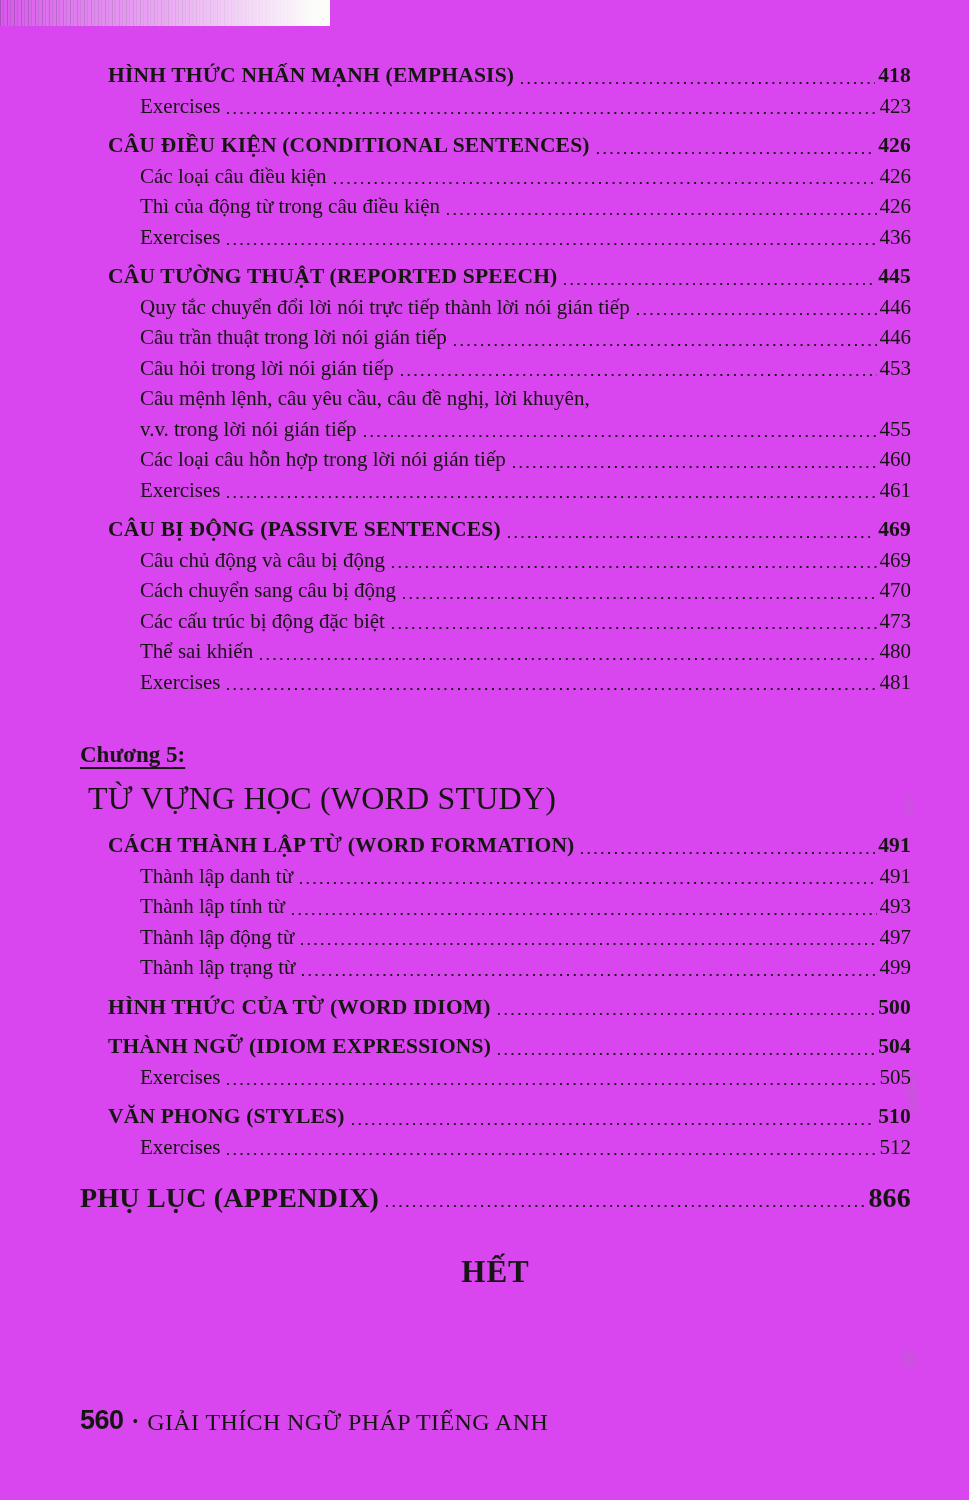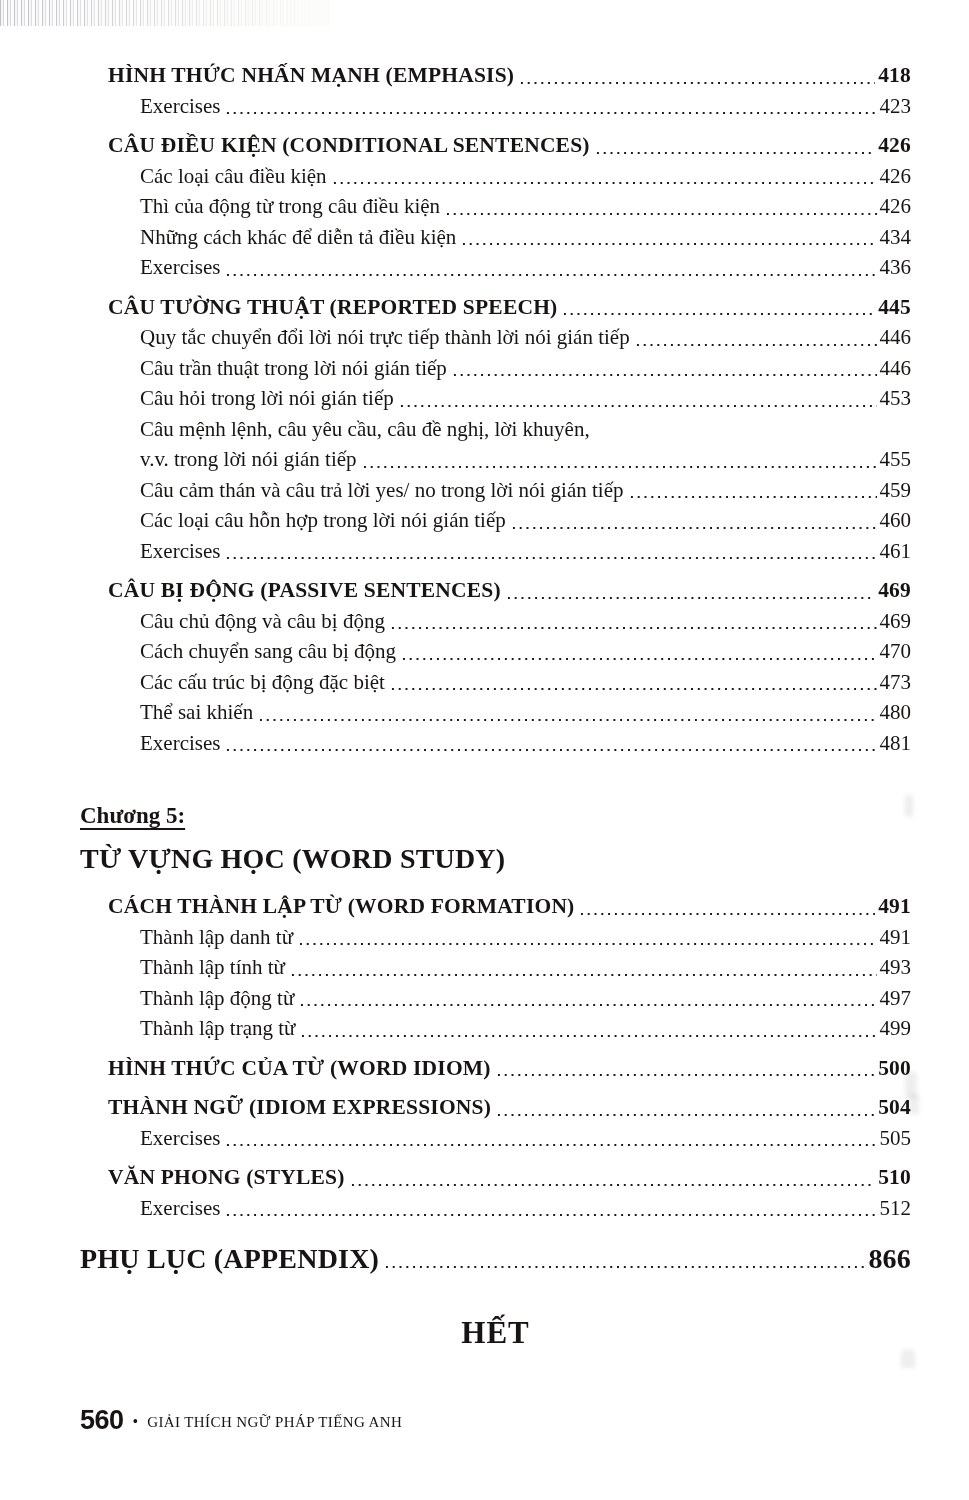--- a/index.html
+++ b/index.html
@@ -1,20 +1,20 @@
 <!DOCTYPE html>
 <html><head>
 <meta charset="utf-8">
 <style>
   html, body { margin: 0; padding: 0; background: #e8e8e8; }
   .page {
     position: relative;
     width: 969px;
     height: 1500px;
-    background: #ffffff;
+    background: #d946ef;
     overflow: hidden;
     font-family: "Liberation Serif", "DejaVu Serif", serif;
     color: #171513;
   }
   
   .scan-stripe {
     position: absolute;
     top: 0; left: 0;
     width: 330px; height: 26px;
     background:
@@ -85,23 +85,23 @@
   .lvl-top + .lvl-top { margin-top: 5px; }
   .lvl-chapter {
     margin-left: 0;
     font-size: 23px;
     font-weight: 700;
     line-height: 40px;
     margin-top: 38px;
   }
   .lvl-chapter .label { text-decoration: underline; text-underline-offset: 5px; }
   .lvl-chapter-title {
-    margin-left: 0;
-    font-size: 28px;
-    font-weight: 700;
+    margin-left: 8px;
+    font-size: 32px;
+    font-weight: 400;
     line-height: 46px;
     letter-spacing: 0.2px;
   }
   .end-marker {
     margin-top: 40px;
     text-align: center;
     font-size: 31px;
     font-weight: 700;
     letter-spacing: 1px;
   }
@@ -116,21 +116,21 @@
     font-family: "Liberation Sans", "DejaVu Sans", sans-serif;
     font-weight: 700;
     font-size: 27px;
     letter-spacing: -0.5px;
   }
   .footer .sep {
     font-size: 16px;
     margin: 2px 9px 0 9px;
   }
   .footer .title {
-    font-size: 15px;
+    font-size: 24px;
     letter-spacing: 0.4px;
     padding-top: 3px;
   }
 </style>
 </head>
 <body>
 
 <div class="page">
   <div class="scan-stripe"></div>
   <div class="ghost g1"></div>
@@ -159,25 +159,20 @@
         <span class="label">Các loại câu điều kiện</span>
         <span class="dots"></span>
         <span class="pg">426</span>
       </div>
       <div class="row lvl-h2">
         <span class="label">Thì của động từ trong câu điều kiện</span>
         <span class="dots"></span>
         <span class="pg">426</span>
       </div>
       <div class="row lvl-h2">
-        <span class="label">Những cách khác để diễn tả điều kiện</span>
-        <span class="dots"></span>
-        <span class="pg">434</span>
-      </div>
-      <div class="row lvl-h2">
         <span class="label">Exercises</span>
         <span class="dots"></span>
         <span class="pg">436</span>
       </div>
       <div class="row lvl-h1">
         <span class="label">CÂU TƯỜNG THUẬT (REPORTED SPEECH)</span>
         <span class="dots"></span>
         <span class="pg">445</span>
       </div>
       <div class="row lvl-h2">
@@ -195,25 +190,20 @@
         <span class="dots"></span>
         <span class="pg">453</span>
       </div>
       <div class="row lvl-h2w">
         <span class="label">Câu mệnh lệnh, câu yêu cầu, câu đề nghị, lời khuyên,</span>
       </div>
       <div class="row lvl-h2">
         <span class="label">v.v. trong lời nói gián tiếp</span>
         <span class="dots"></span>
         <span class="pg">455</span>
-      </div>
-      <div class="row lvl-h2">
-        <span class="label">Câu cảm thán và câu trả lời yes/ no trong lời nói gián tiếp</span>
-        <span class="dots"></span>
-        <span class="pg">459</span>
       </div>
       <div class="row lvl-h2">
         <span class="label">Các loại câu hỗn hợp trong lời nói gián tiếp</span>
         <span class="dots"></span>
         <span class="pg">460</span>
       </div>
       <div class="row lvl-h2">
         <span class="label">Exercises</span>
         <span class="dots"></span>
         <span class="pg">461</span>

